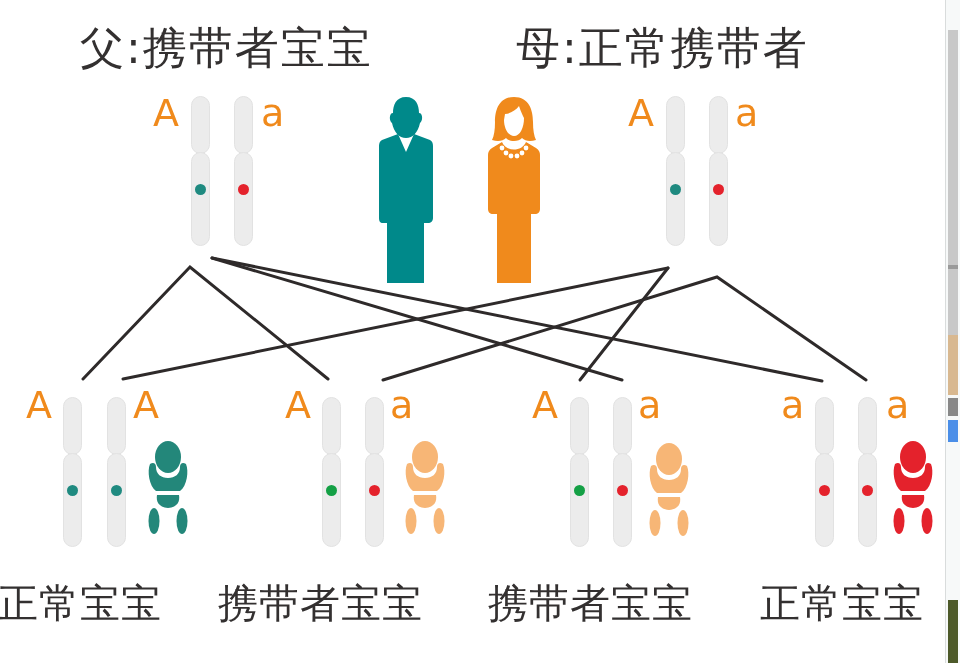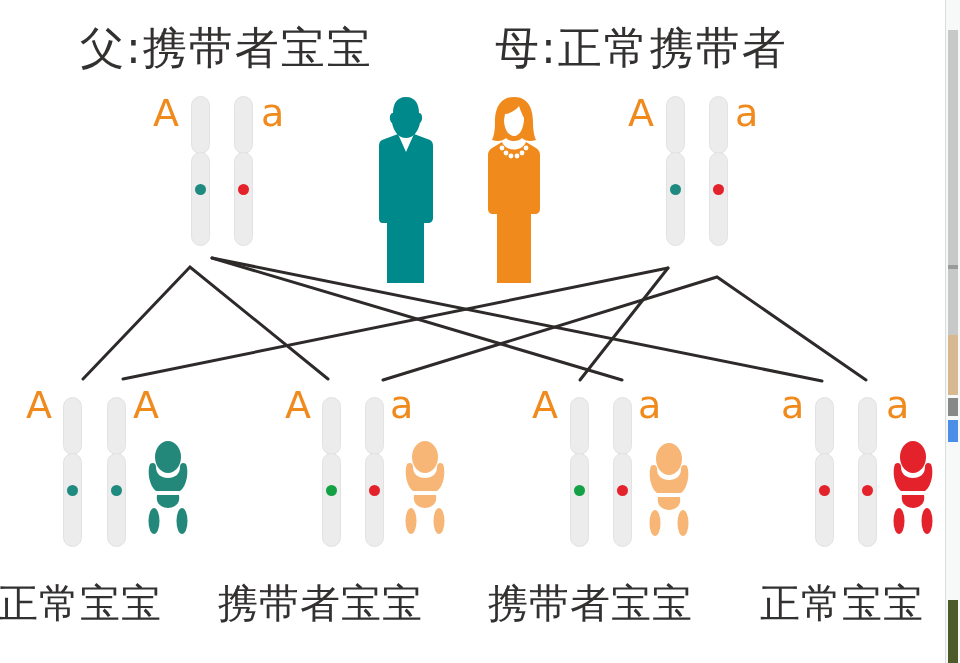--- a/index.html
+++ b/index.html
@@ -14,21 +14,21 @@
   .edge-strip { position:absolute; right:0; top:0; width:14px; height:663px; background:#f7f9f9; border-left:1px solid #d9dcdc; }
   .edge-strip .seg { position:absolute; left:2px; width:10px; }
   svg.lines { position:absolute; left:0; top:0; }
 </style>
 </head>
 <body>
 
 <div class="canvas">
 
   <div class="title" style="left:80px;">父:携带者宝宝</div>
-  <div class="title" style="left:495px;">母:正常携带者</div>
+  <div class="title" style="left:516px;">母:正常携带者</div>
 
   <div class="allele" style="left:153px;top:93px;">A</div>
   <div class="allele" style="left:261px;top:93px;">a</div>
   <div class="chrom" style="left:191px;top:96px;height:150px;">
     <div class="arm" style="top:0;height:58px;"></div>
     <div class="arm" style="top:56px;height:94px;"></div>
     <div class="dot" style="top:88px;background:#1f8a80;"></div>
   </div>
   <div class="chrom" style="left:234px;top:96px;height:150px;">
     <div class="arm" style="top:0;height:58px;"></div>

